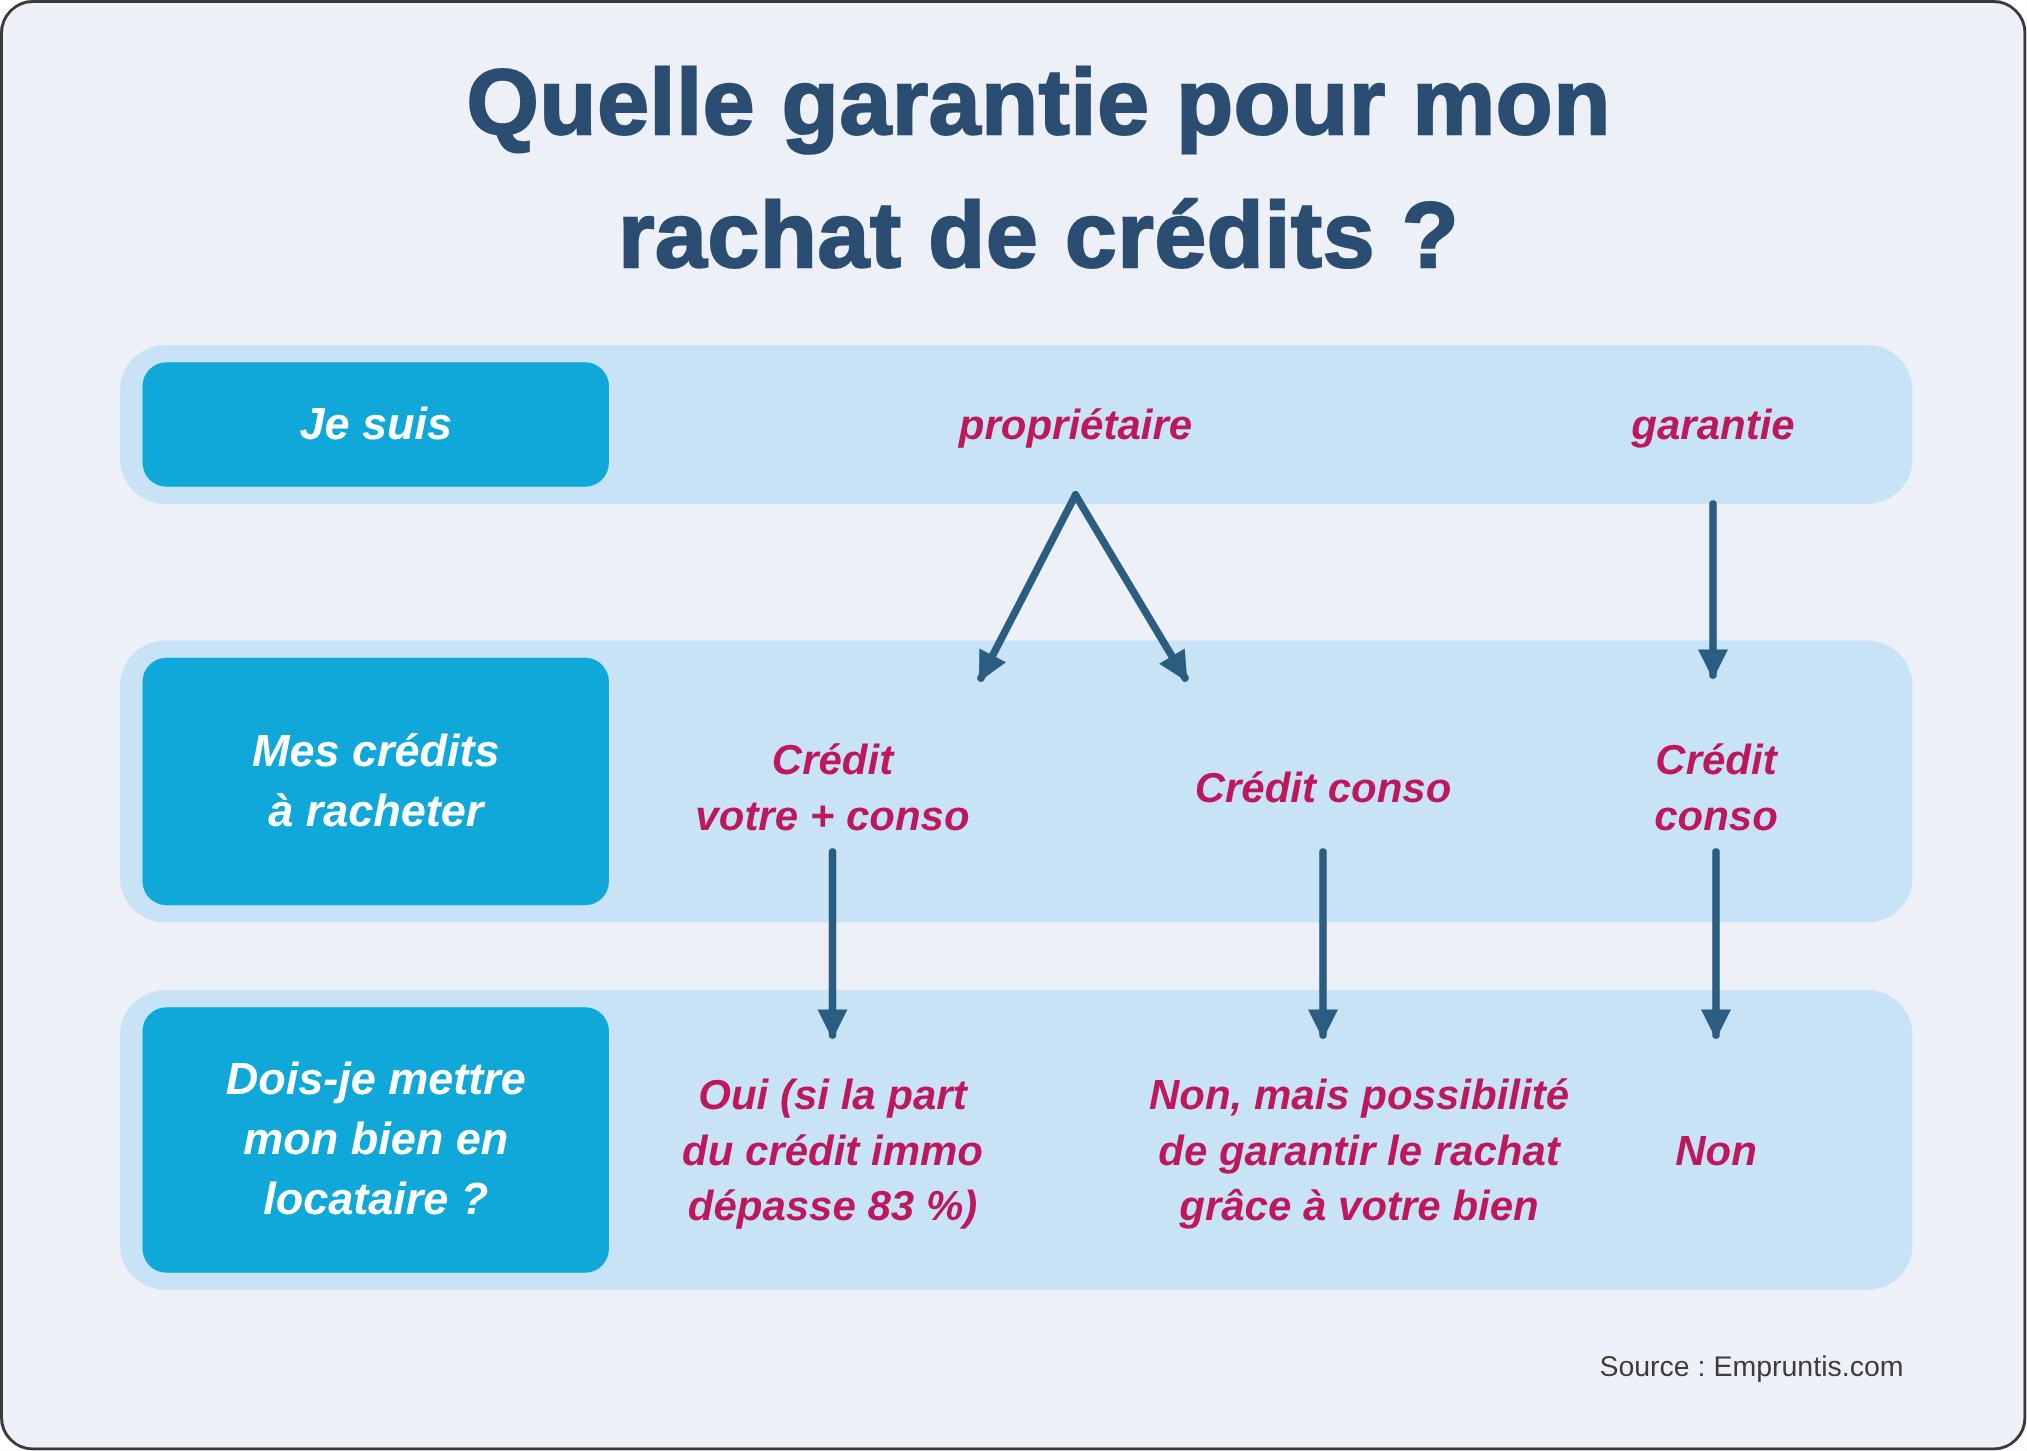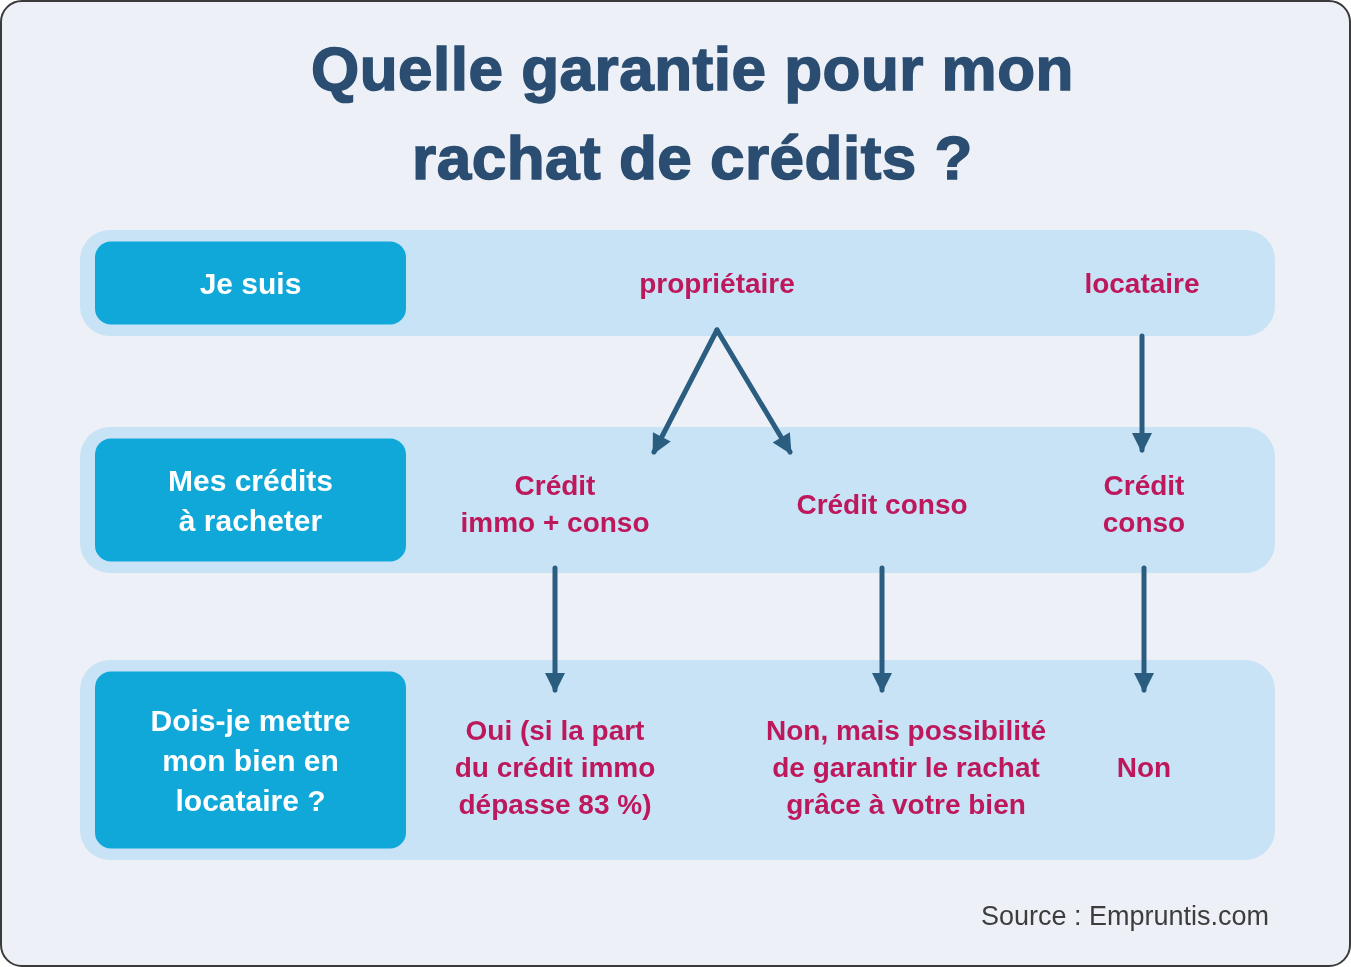--- a/index.html
+++ b/index.html
@@ -31,23 +31,24 @@
     -webkit-text-stroke: 1.5px #2a4d71;
     white-space: pre-line;
     padding-left: 34px;
   }
   .band {
     position: absolute;
     left: 78px;
     width: 1195px;
     background: #c8e3f6;
     border-radius: 30px;
+    font-style: italic;
   }
   .band-1 { top: 228px; height: 106px; }
-  .band-2 { top: 425px; height: 146px; }
+  .band-2 { top: 425px; height: 188px; }
   .band-3 { top: 658px; height: 200px; }
   .label-box {
     position: absolute;
     left: 15px;
     top: 50%;
     transform: translateY(-50%);
     height: calc(100% - 23px);
     width: 311px;
     background: #0fa8d9;
     border-radius: 16px;
@@ -86,47 +87,47 @@
   }
   .arrows line {
     stroke: #2a5d80;
     stroke-width: 5;
     stroke-linecap: round;
   }
   .source {
     position: absolute;
     right: 80px;
     top: 899px;
-    font-size: 27px;
+    font-size: 19px;
     color: #3d3d3d;
   }
 </style>
 </head>
 <body>
 
 <div class="card">
 
   <h1 class="page-title">Quelle garantie pour mon
 rachat de crédits ?</h1>
 
   <div class="band band-1">
     <div class="label-box">
       <span>Je suis</span>
     </div>
     <div class="option" style="left:637px">propriétaire</div>
-    <div class="option" style="left:1062px">locataire</div>
+    <div class="option" style="left:1062px">garantie</div>
   </div>
 
   <div class="band band-2">
     <div class="label-box">
       <span>Mes crédits
 à racheter</span>
     </div>
     <div class="option" style="left:475px">Crédit
-immo + conso</div>
+votre + conso</div>
     <div class="option" style="left:802px">Crédit conso</div>
     <div class="option" style="left:1064px">Crédit conso</div>
   </div>
 
   <div class="band band-3">
     <div class="label-box">
       <span>Dois-je mettre
 mon bien en
 locataire ?</span>
     </div>

